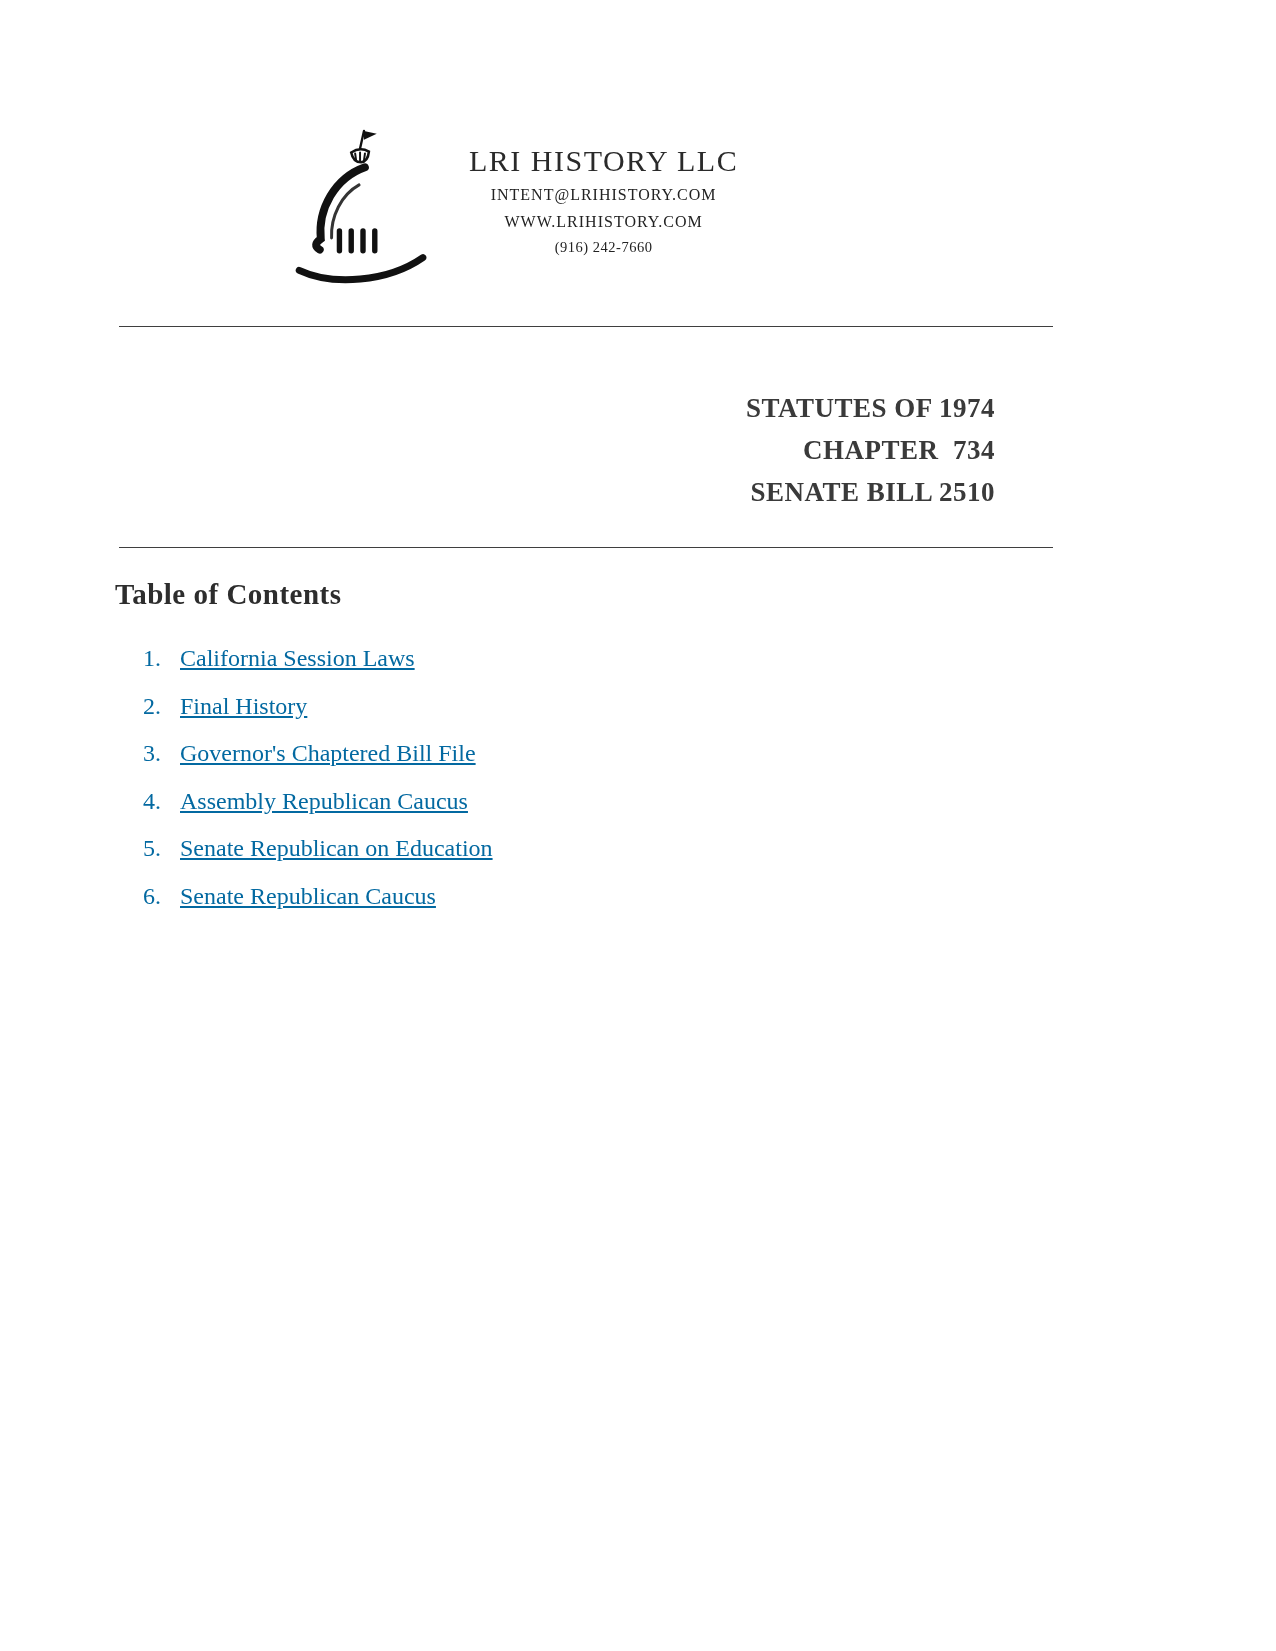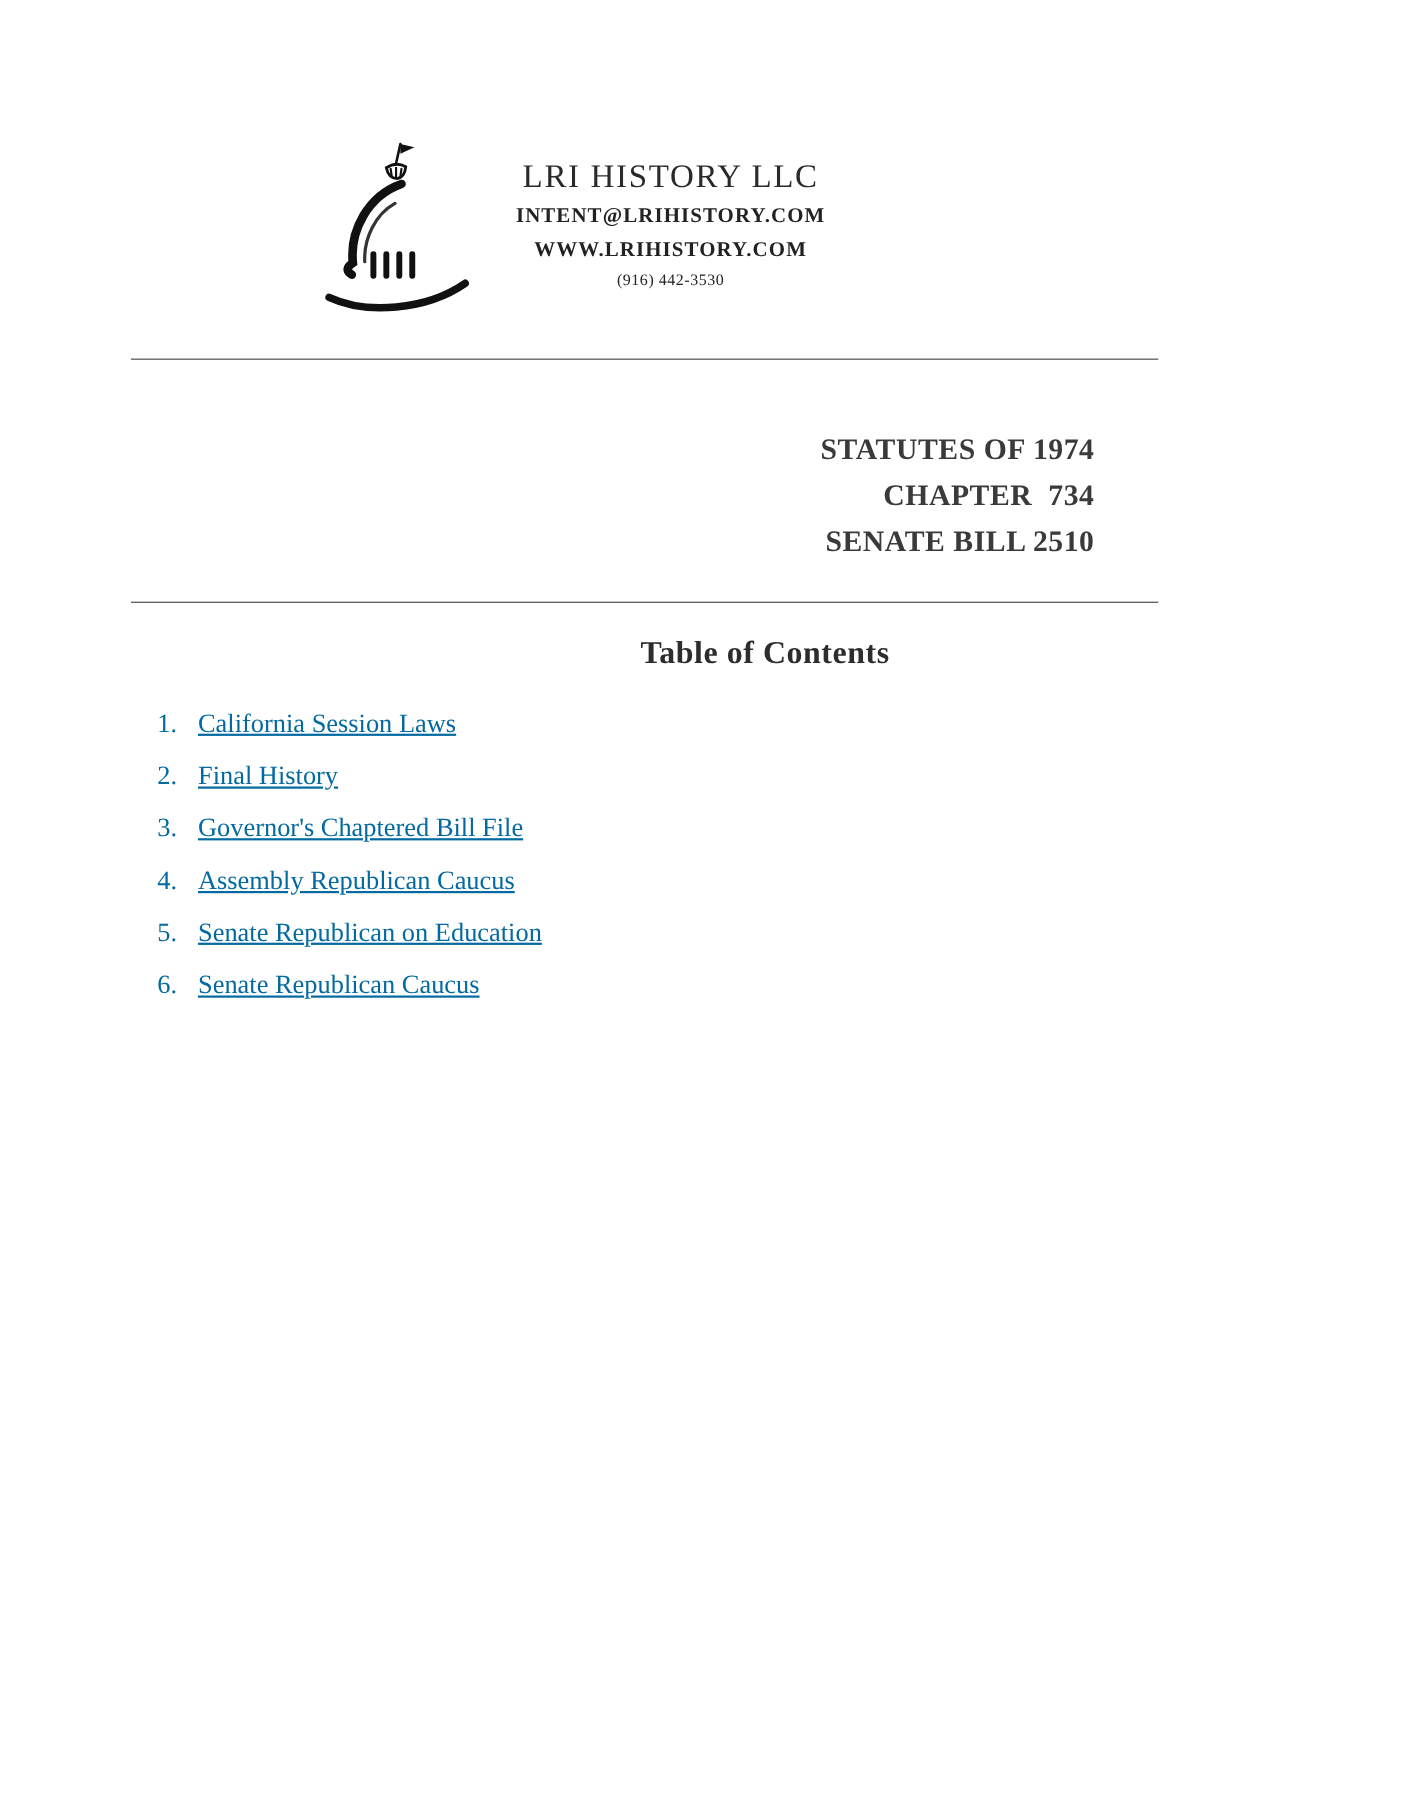--- a/index.html
+++ b/index.html
@@ -35,25 +35,24 @@
     padding-top: 18px;
     text-align: center;
   }
   .company-name {
     font-size: 30px;
     letter-spacing: 1.5px;
     color: #2a2a2a;
     line-height: 1.1;
   }
   .contact-line {
-    font-size: 19px;
+    font-size: 16px;
     letter-spacing: 1px;
     color: #222222;
     margin-top: 9px;
-    font-weight: bold;
   }
   .phone-line {
     font-size: 14.5px;
     letter-spacing: 0.5px;
     color: #222222;
     margin-top: 8px;
   }
 
   
   .rule {
@@ -80,21 +79,20 @@
     white-space: pre-wrap;
   }
 
   
   .toc-heading {
     margin: 30px 0 0 115px;
     font-size: 29px;
     font-weight: bold;
     color: #2d2d2d;
     letter-spacing: 0.5px;
-    text-align: center;
   }
   .toc-list {
     margin-top: 24px;
     margin-left: 143px;
   }
   .toc-row {
     line-height: 47.5px;
     font-size: 24px;
     color: #0369a1;
     text-decoration: underline;
@@ -124,21 +122,21 @@
 
         <path d="M46 107 v20 M58 107 v20 M70 107 v20 M82 107 v20" stroke="#111" stroke-width="5.5" stroke-linecap="round"></path>
 
         <path d="M5 147 c 34 16, 90 12, 126 -13" stroke="#111" stroke-width="7" stroke-linecap="round"></path>
       </svg>
     </div>
     <div class="company">
       <div class="company-name">LRI HISTORY LLC</div>
       <div class="contact-line">INTENT@LRIHISTORY.COM</div>
       <div class="contact-line">WWW.LRIHISTORY.COM</div>
-      <div class="phone-line">(916) 442-3530</div>
+      <div class="phone-line">(916) 242-7660</div>
     </div>
   </div>
 
   <hr class="rule rule-top">
 
   <div class="title-block">
     <div class="title-line">STATUTES OF 1974</div>
     <div class="title-line">CHAPTER  734</div>
     <div class="title-line">SENATE BILL 2510</div>
   </div>

